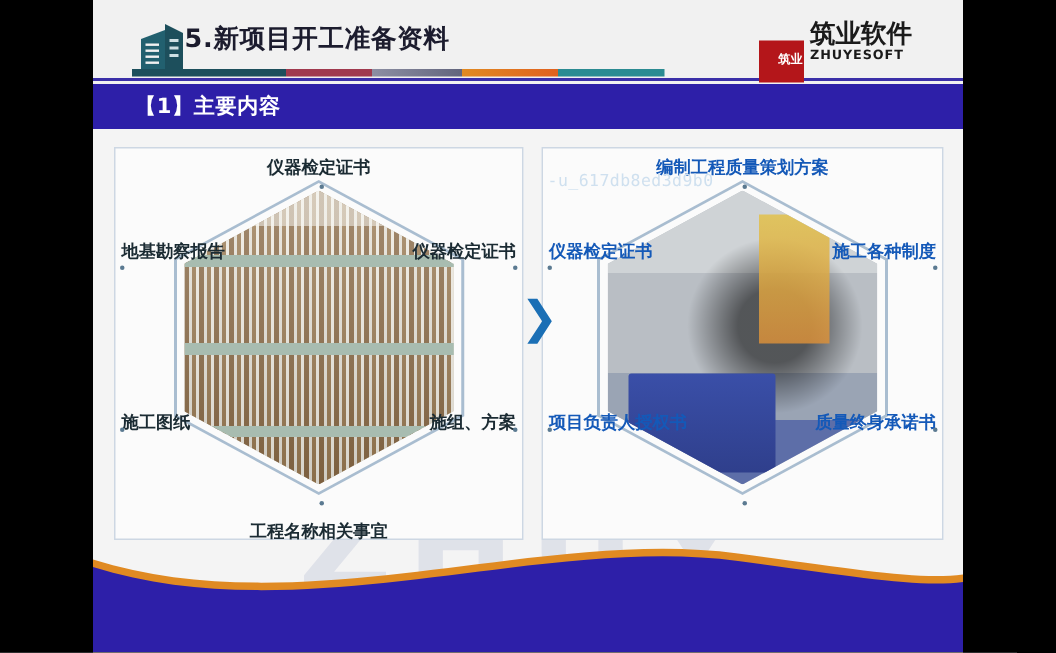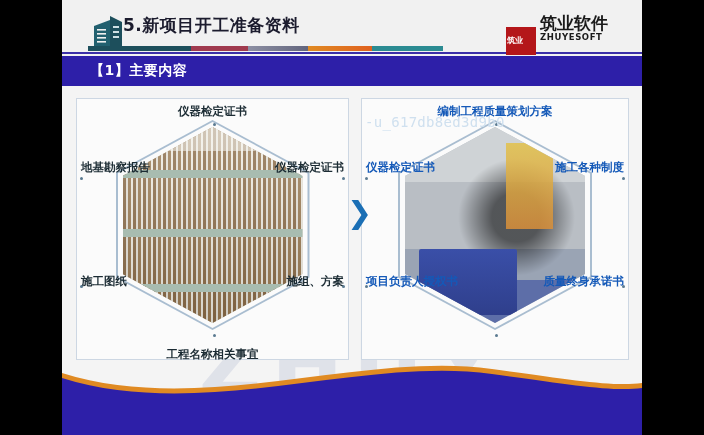--- a/index.html
+++ b/index.html
@@ -37,21 +37,21 @@
       #8d8fa3 45%, #62657d 62%,
       #e08a22 62%, #e0611f 80%,
       #2b8b92 80%, #2b8b92 100%);
   }
   .hdr-rule { position: absolute; left: 0; top: 52px; width: 100%; height: 2px; background: #3b2fa8; }
 
   
   .logo { position: absolute; right: 16px; top: 10px; width: 120px; height: 36px; display: flex; align-items: center; }
   .logo-mark {
     width: 30px; height: 28px; background: #b4161a; position: relative;
-    display: flex; align-items: center; justify-content: flex-start;
+    display: flex; align-items: center; justify-content: flex-end;
     color: #fff; font-size: 9px; font-weight: bold; line-height: 1; flex-shrink: 0; margin-top: 25px;
   }
   .logo-mark span { transform: scale(.9); }
   .logo-txt { margin-left: 4px; line-height: 1; }
   .logo-cn { font-size: 17px; font-weight: bold; color: #1a1a1a; letter-spacing: 0px; display: block; }
   .logo-en { font-size: 8.5px; font-weight: bold; color: #1a1a1a; letter-spacing: .6px; display: block; margin-top: 1px; }
 
   
   .secbar {
     position: absolute; left: 0; top: 56px; width: 100%; height: 30px;
@@ -152,21 +152,21 @@
 
   
   .chev {
     position: absolute; left: 285px; top: 112px; z-index: 6;
     font-size: 30px; font-weight: bold; color: #1b6fb5; line-height: 1;
   }
 
   
   .wm-hash {
     position: absolute; left: 303px; top: 28px; z-index: 5;
-    font-size: 14px; color: #cfe0ef; letter-spacing: .3px; white-space: nowrap;
+    font-size: 11px; color: #cfe0ef; letter-spacing: .3px; white-space: nowrap;
     font-family: "DejaVu Sans Mono", "Liberation Mono", monospace;
   }
 
   
   .footer {
     position: absolute; left: 0; bottom: 0; width: 100%; height: 88px; z-index: 7;
   }
 </style>
 </head>
 <body>

